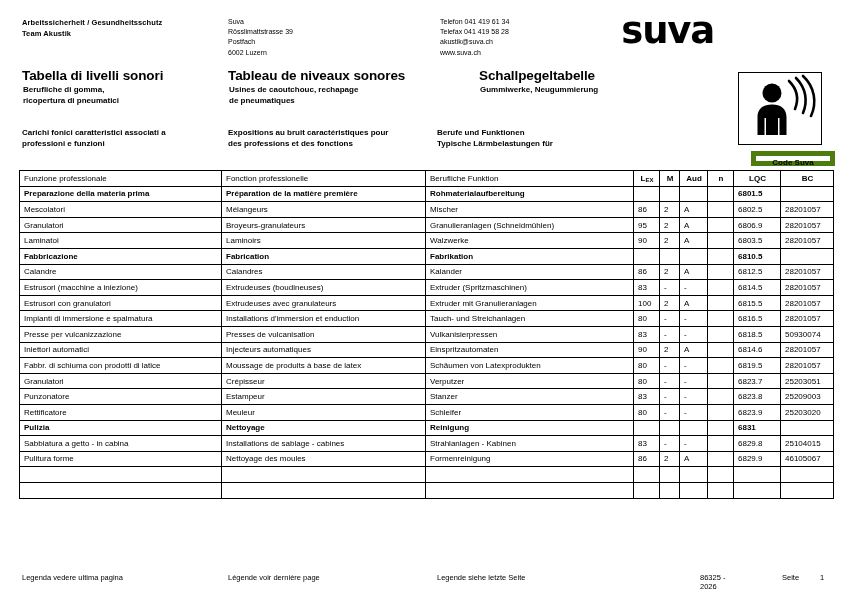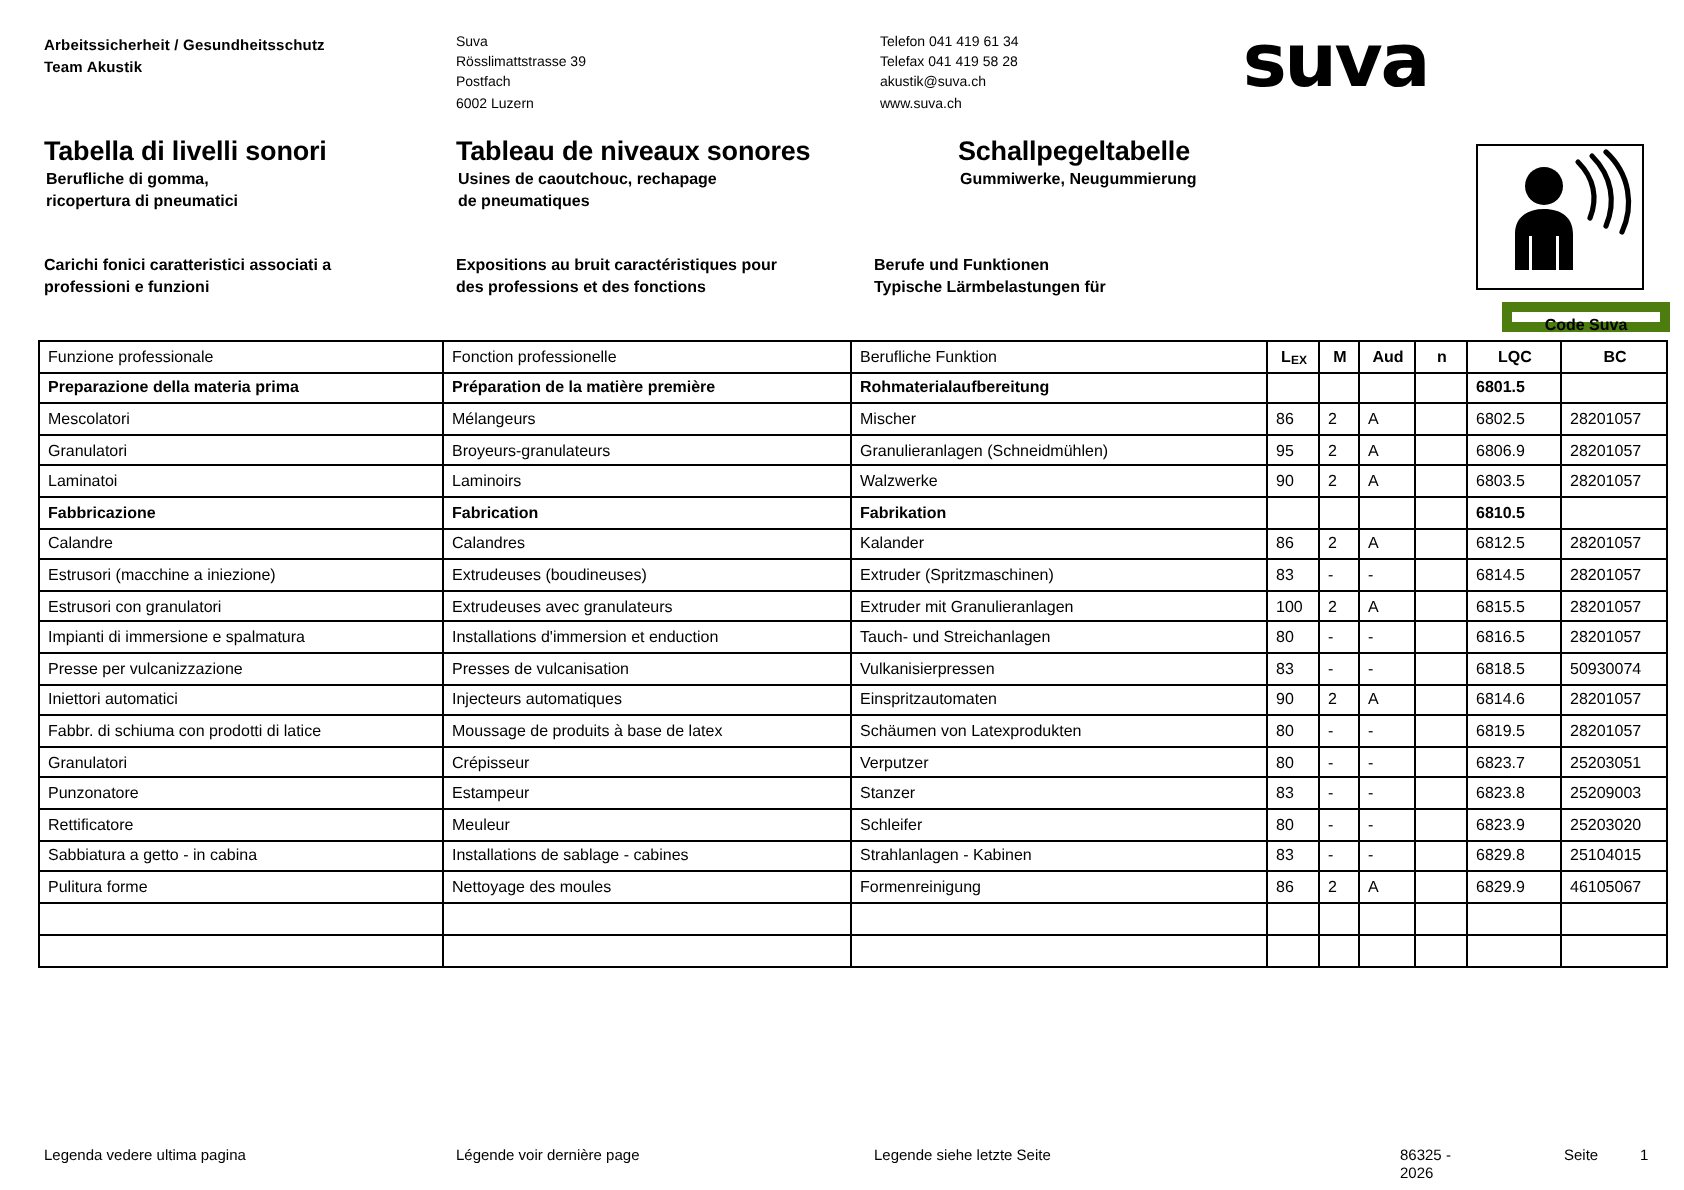--- a/index.html
+++ b/index.html
@@ -427,20 +427,31 @@
             <td class="lang">Rettificatore</td>
             <td class="lang">Meuleur</td>
             <td class="lang">Schleifer</td>
             <td class="num">80</td>
             <td class="num">-</td>
             <td class="num">-</td>
             <td class="num"></td>
             <td class="lqc">6823.9</td>
             <td class="bc">25203020</td>
           </tr>
+          <tr class="group">
+            <td class="lang">Pulizia</td>
+            <td class="lang">Nettoyage</td>
+            <td class="lang">Reinigung</td>
+            <td class="num"></td>
+            <td class="num"></td>
+            <td class="num"></td>
+            <td class="num"></td>
+            <td class="lqc">6831</td>
+            <td class="bc"></td>
+          </tr>
           <tr class="data">
             <td class="lang">Sabbiatura a getto - in cabina</td>
             <td class="lang">Installations de sablage - cabines</td>
             <td class="lang">Strahlanlagen - Kabinen</td>
             <td class="num">83</td>
             <td class="num">-</td>
             <td class="num">-</td>
             <td class="num"></td>
             <td class="lqc">6829.8</td>
             <td class="bc">25104015</td>

